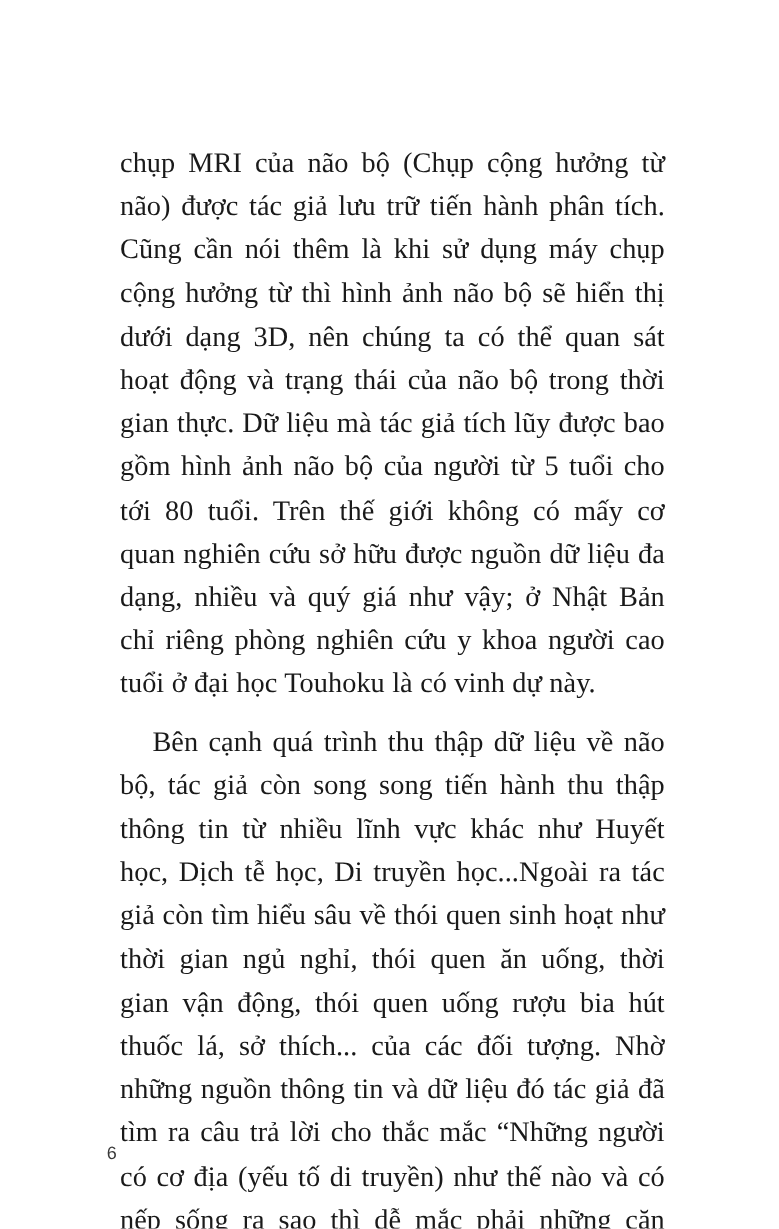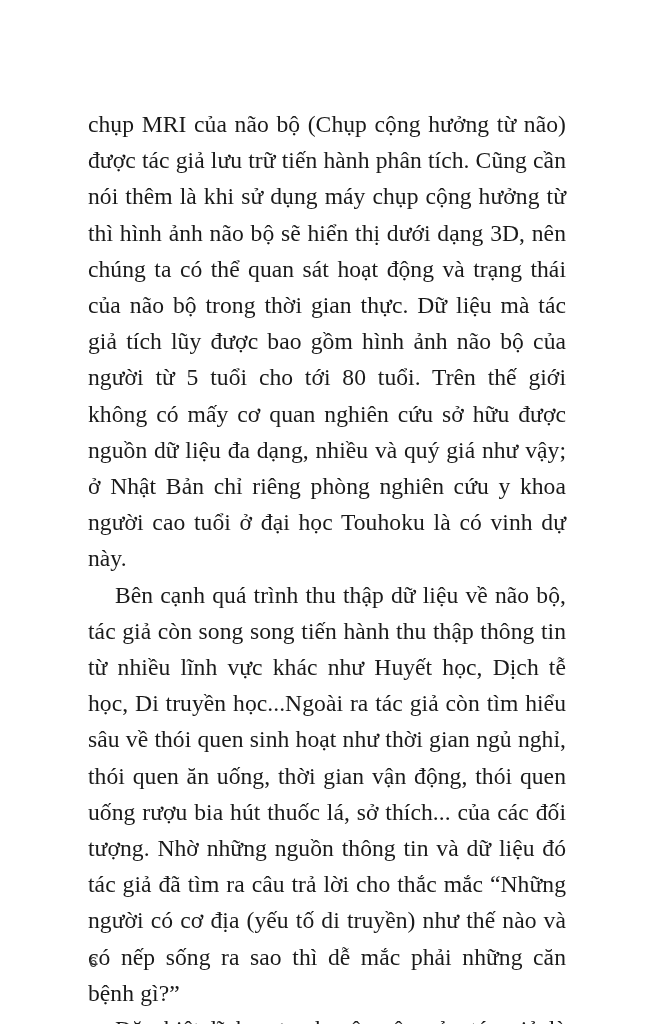--- a/index.html
+++ b/index.html
@@ -19,21 +19,21 @@
     overflow: hidden;
     box-sizing: border-box;
   }
   .text-block {
     position: absolute;
     left: 88px;
     top: 106px;
     width: 478px;
   }
   .para {
-    margin: 0;
+    margin: 12px;
     text-indent: 27px;
     text-align: justify;
     text-justify: inter-word;
     font-size: 23.6px;
     line-height: 36.2px;
     letter-spacing: 0.05px;
     word-spacing: 0.2px;
     hyphens: none;
     -webkit-hyphens: none;
   }

